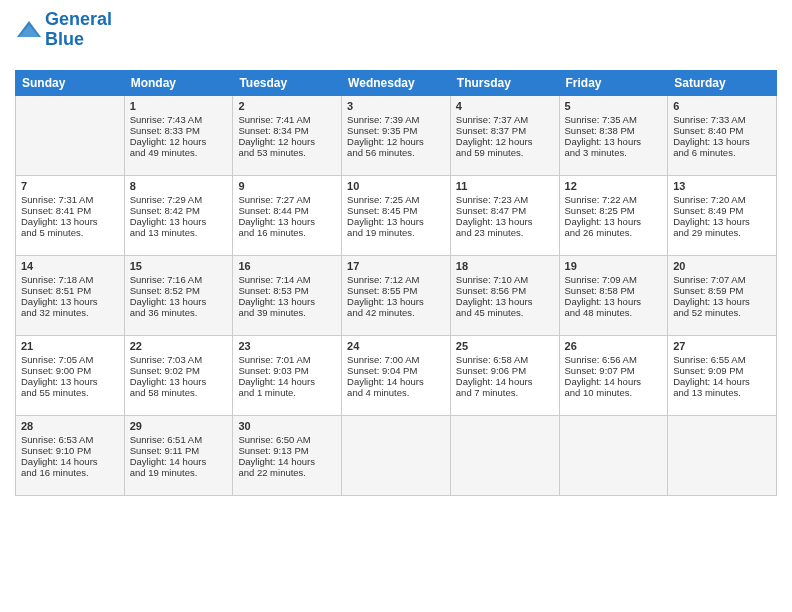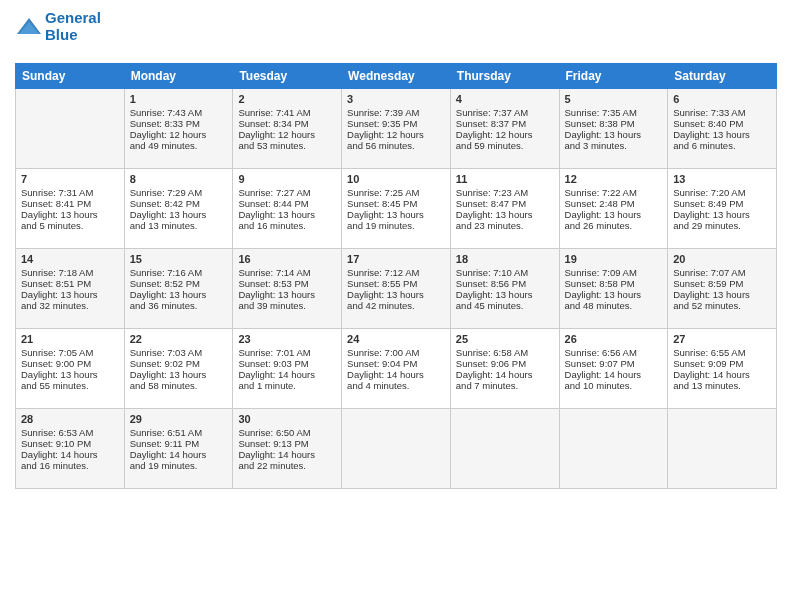--- a/index.html
+++ b/index.html
@@ -19,21 +19,21 @@
       display: flex;
       justify-content: space-between;
       align-items: flex-start;
       margin-bottom: 8px;
     }
     .logo {
       display: flex;
       align-items: center;
     }
     .logo-text {
-      font-size: 15px;
+      font-size: 18px;
       font-weight: bold;
       color: #333;
       line-height: 1.1;
     }
     .logo-text span {
       color: #1a6eb5;
     }
     .logo-icon {
       width: 28px;
       height: 22px;
@@ -205,21 +205,21 @@
           <td>
             <span class="day-number">11</span>
             <div>Sunrise: 7:23 AM</div>
             <div>Sunset: 8:47 PM</div>
             <div>Daylight: 13 hours</div>
             <div>and 23 minutes.</div>
           </td>
           <td>
             <span class="day-number">12</span>
             <div>Sunrise: 7:22 AM</div>
-            <div>Sunset: 2:48 PM</div>
+            <div>Sunset: 8:25 PM</div>
             <div>Daylight: 13 hours</div>
             <div>and 26 minutes.</div>
           </td>
           <td>
             <span class="day-number">13</span>
             <div>Sunrise: 7:20 AM</div>
             <div>Sunset: 8:49 PM</div>
             <div>Daylight: 13 hours</div>
             <div>and 29 minutes.</div>
           </td>

